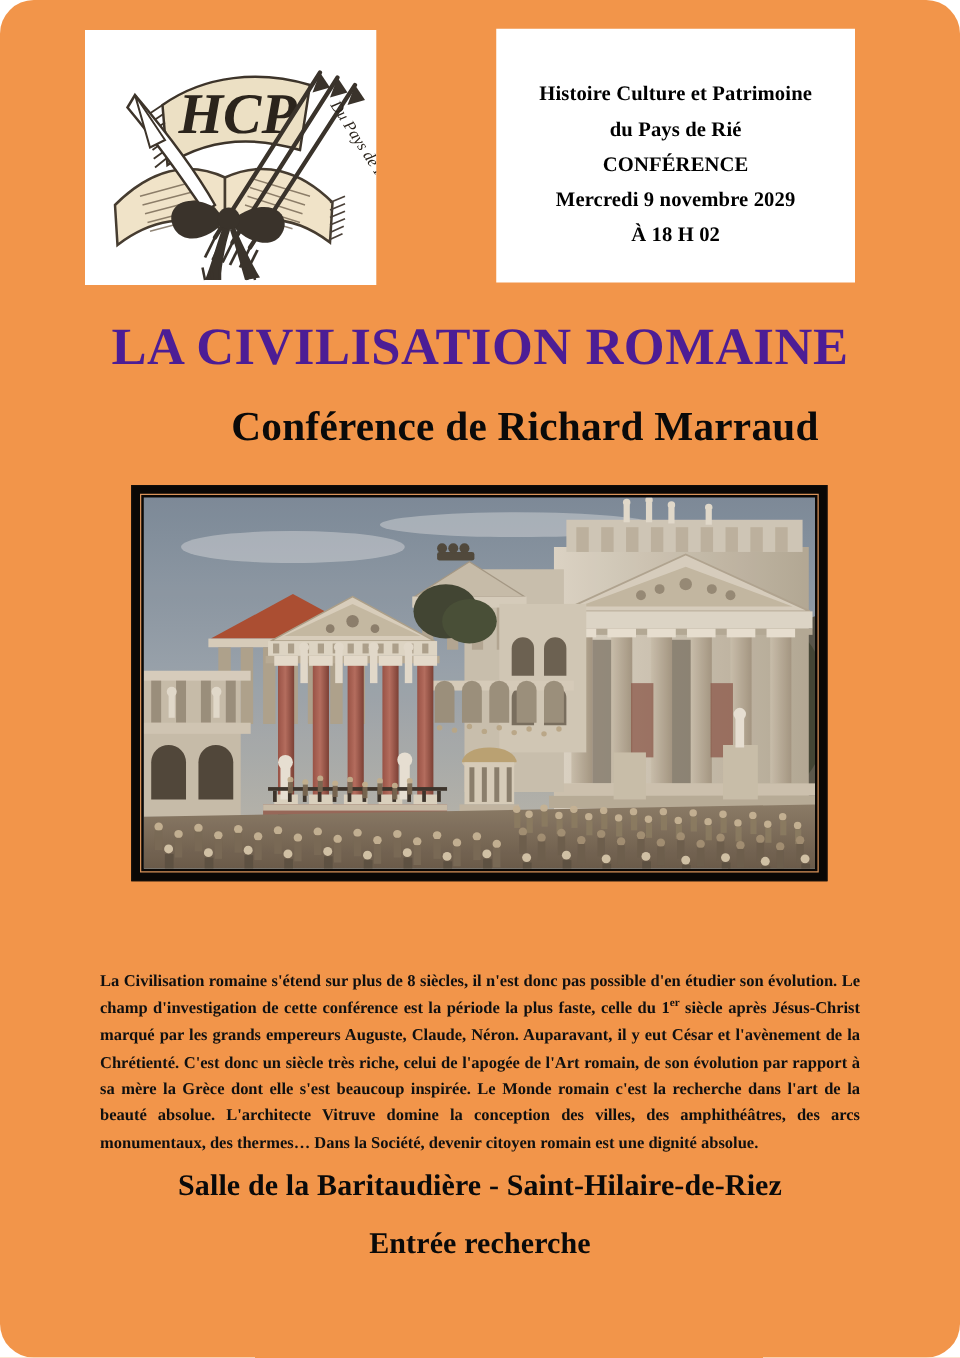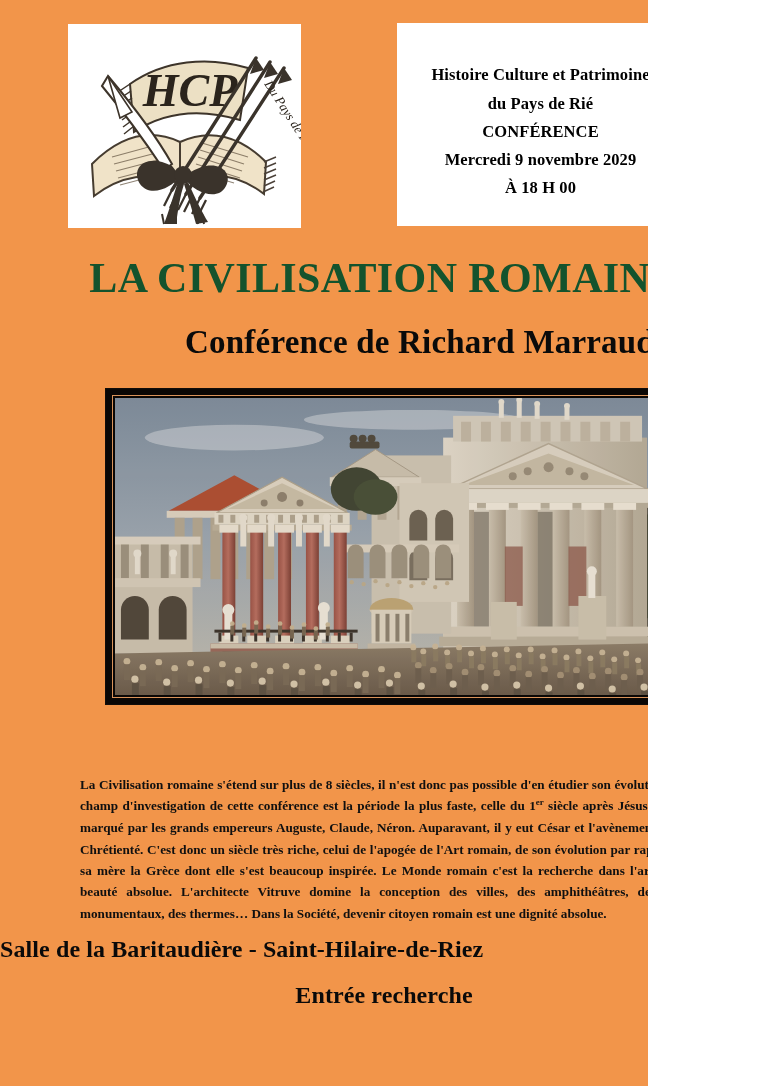--- a/index.html
+++ b/index.html
@@ -6,25 +6,26 @@
   html, body {
     margin: 0;
     padding: 0;
     background: #ffffff;
   }
   body {
     font-family: "Liberation Serif", "DejaVu Serif", serif;
   }
   #poster {
     position: relative;
-    width: 648px;
+    width: 768px;
     height: 1086px;
     background: #F2954A;
     overflow: hidden;
     box-sizing: border-box;
+    border-radius: 27px;
   }
 
   
   .logo-box {
     position: absolute;
     left: 68px;
     top: 24px;
     width: 233px;
     height: 204px;
     background: #ffffff;
@@ -60,21 +61,21 @@
 
   
   .main-title {
     position: absolute;
     left: 0;
     top: 255px;
     width: 768px;
     text-align: center;
     font-size: 42px;
     font-weight: bold;
-    color: #14532d;
+    color: #4c1d95;
     letter-spacing: 0.4px;
     line-height: 1.1;
   }
   .sub-title {
     position: absolute;
     left: 0;
     top: 324px;
     width: 768px;
     text-align: center;
     font-size: 33px;
@@ -129,21 +130,21 @@
     margin-top: 36px;
   }
   .body-text sup { font-size: 0.68em; vertical-align: super; }
 
   
   .venue {
     position: absolute;
     left: 0;
     top: 936px;
     width: 768px;
-    text-align: left;
+    text-align: center;
     font-size: 24px;
     font-weight: bold;
     color: #0a0a0a;
     letter-spacing: 0.1px;
   }
   .entry {
     position: absolute;
     left: 0;
     top: 982px;
     width: 768px;
@@ -244,21 +245,21 @@
 
       <text font-family="'Liberation Serif', serif" font-style="italic" font-size="13" fill="#2b241c" transform="translate(196,60) rotate(57)">Du Pays de Rié</text>
     </svg>
   </div>
 
   <div class="header-box">
     <div class="header-line">Histoire Culture et Patrimoine</div>
     <div class="header-line">du Pays de Rié</div>
     <div class="header-line">CONFÉRENCE</div>
     <div class="header-line">Mercredi 9 novembre 2029</div>
-    <div class="header-line">À 18 H 00</div>
+    <div class="header-line">À 18 H 02</div>
   </div>
 
   <div class="main-title">LA CIVILISATION ROMAINE</div>
   <div class="sub-title">Conférence de Richard Marraud</div>
 
   <div class="image-frame">
     <div class="image-inner-line">
       <div class="scene">
         <svg viewBox="0 0 540 300" preserveAspectRatio="none" aria-hidden="true">
           <defs>

